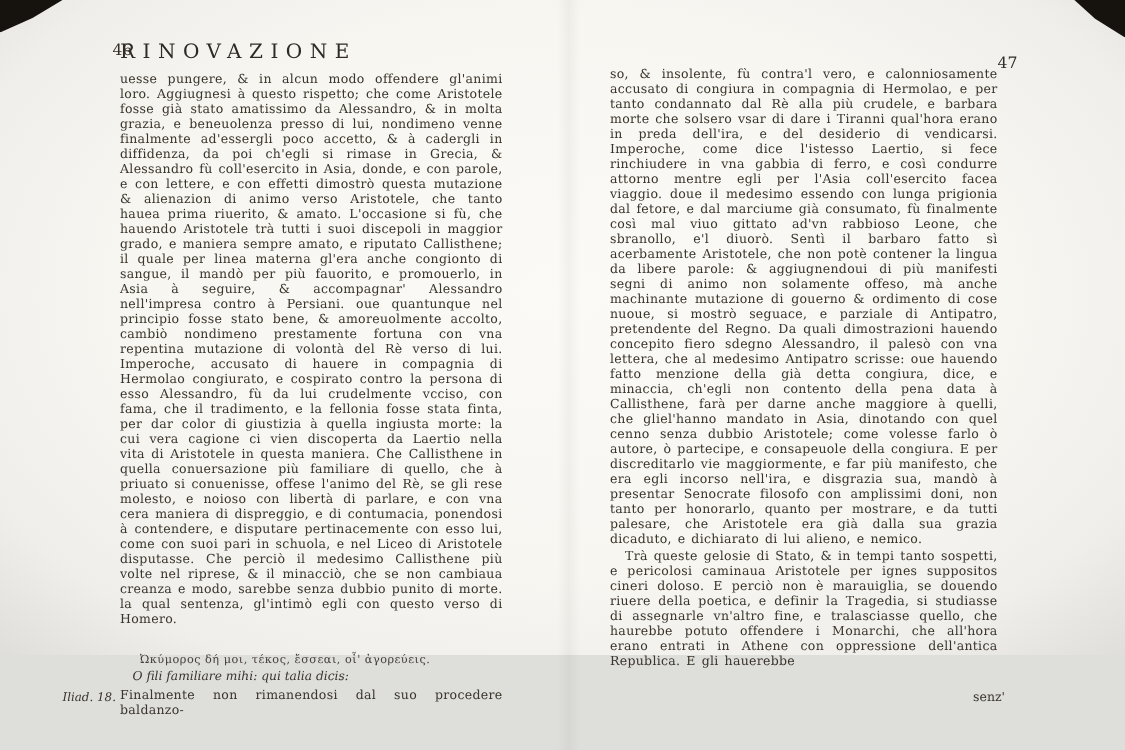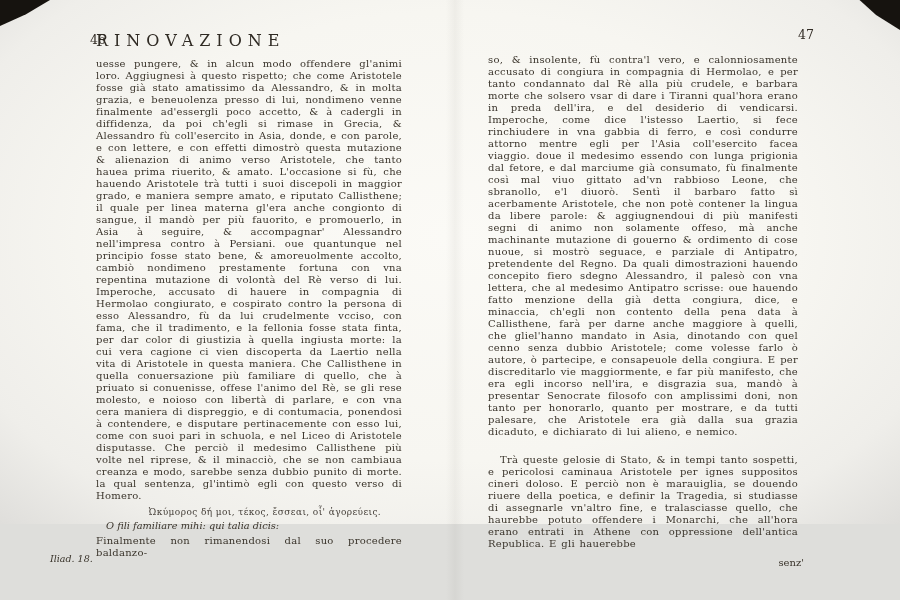--- a/index.html
+++ b/index.html
@@ -27,49 +27,49 @@
     position:absolute; top:0; right:0; width:46px; height:30px; background:#16130f;
     clip-path:polygon(12% 0, 100% 0, 100% 100%, 48% 50%);
   }
   .page { position:absolute; }
   .page-left  { left:96px;  top:30px; width:322px; height:560px; }
   .page-right { left:488px; top:26px; width:324px; height:566px; }
 
   .header { position:relative; height:20px; margin-bottom:8px; }
   .pagenum { font-size:12.5px; color:#322c25; }
   .pn-left  { position:absolute; left:-6px; top:2px; }
-  .pn-right { position:absolute; right:-2px; top:1px;text-align:right; }
+  .pn-right { position:absolute; right:-2px; top:16px;text-align:right; }
   .runtitle {
     position:absolute; left:0; right:0; top:1px; 
     font-size:16px; color:#2f2a23;
   }
   .rt-left  { letter-spacing:6px; }
   .rt-right { letter-spacing:2.2px; }
 
   .bodytext {
     width:306px;
     font-size:10px; line-height:12px;
     text-align:justify;
     letter-spacing:0.25px; word-spacing:1.3px;
     color:#3a342b;
   }
   .page-right .bodytext { width:310px; }
-  .para2 { text-indent:12px; margin-top:16px; }
+  .para2 { text-indent:12px; margin-top:2px; }
 
   .greek {
-    margin-top:5px; padding-left:16px;
-    font-size:9px; letter-spacing:0.4px; color:#46403a;text-align:center;
+    margin-top:21px; padding-left:16px;
+    font-size:9px; letter-spacing:0.4px; color:#46403a;
   }
   .latin {
     margin-top:3px; padding-left:10px;
     font-style:italic; font-size:9.8px; color:#3a342b;
   }
   .lastline { margin-top:4px; font-size:10px; letter-spacing:0.25px; color:#3a342b; }
   .catchword {
-    margin-top:7px; text-align:right; padding-right:8px;
+    margin-top:17px; text-align:right; padding-right:8px;
     font-size:10px; color:#3a342b;
   }
   .margin-note {
     position:absolute; left:-46px; bottom:26px;
     font-style:italic; font-size:9.5px; color:#3a342b; white-space:nowrap;
   }
 </style>
 </head>
 <body>
 

